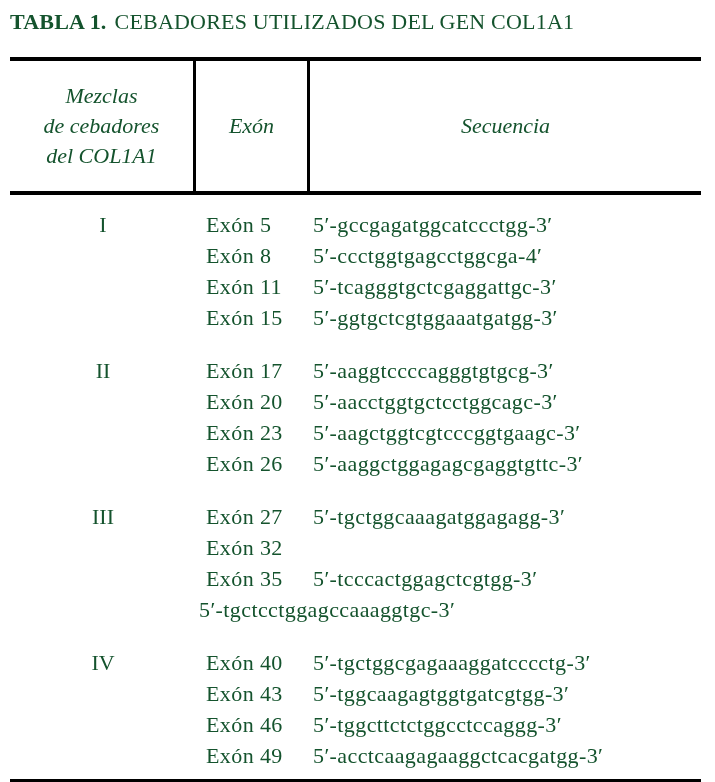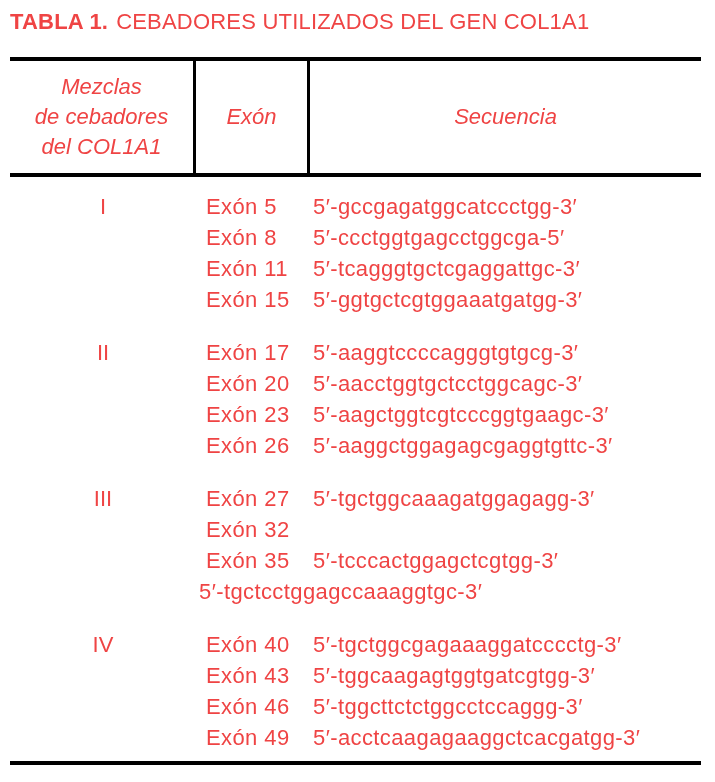--- a/index.html
+++ b/index.html
@@ -2,22 +2,22 @@
 <html><head>
 <meta charset="utf-8">
 <style>
   * { box-sizing: border-box; margin: 0; padding: 0; }
   html, body { background: #ffffff; }
   .page {
     position: relative;
     width: 715px;
     height: 782px;
     background: #ffffff;
-    color: #ef4444;
-    font-family: Liberation Sans, sans-serif;
+    color: #14532d;
+    font-family: Liberation Serif, serif;
     overflow: hidden;
   }
   .title {
     position: absolute;
     left: 10px;
     top: 9px;
     font-size: 22px;
     letter-spacing: 0.2px;
     white-space: nowrap;
   }
@@ -25,21 +25,21 @@
   .tbl {
     position: absolute;
     left: 10px;
     top: 57px;
     width: 691px;
   }
   .rule { height: 4px; background: #000000; }
   .thead {
     display: grid;
     grid-template-columns: 186px 114px 1fr;
-    height: 112px;
+    height: 130px;
     font-style: italic;
     font-size: 22px;
   }
   .hcell {
     display: flex;
     align-items: center;
     justify-content: center;
     text-align: center;
     line-height: 30px;
   }
@@ -91,21 +91,21 @@
 
       <div class="group">
         <div class="trow">
           <div class="cell col1">I</div>
           <div class="cell col2">Exón 5</div>
           <div class="cell col3">5′-gccgagatggcatccctgg-3′</div>
         </div>
         <div class="trow">
           <div class="cell col1"></div>
           <div class="cell col2">Exón 8</div>
-          <div class="cell col3">5′-ccctggtgagcctggcga-5′</div>
+          <div class="cell col3">5′-ccctggtgagcctggcga-4′</div>
         </div>
         <div class="trow">
           <div class="cell col1"></div>
           <div class="cell col2">Exón 11</div>
           <div class="cell col3">5′-tcagggtgctcgaggattgc-3′</div>
         </div>
         <div class="trow">
           <div class="cell col1"></div>
           <div class="cell col2">Exón 15</div>
           <div class="cell col3">5′-ggtgctcgtggaaatgatgg-3′</div>

